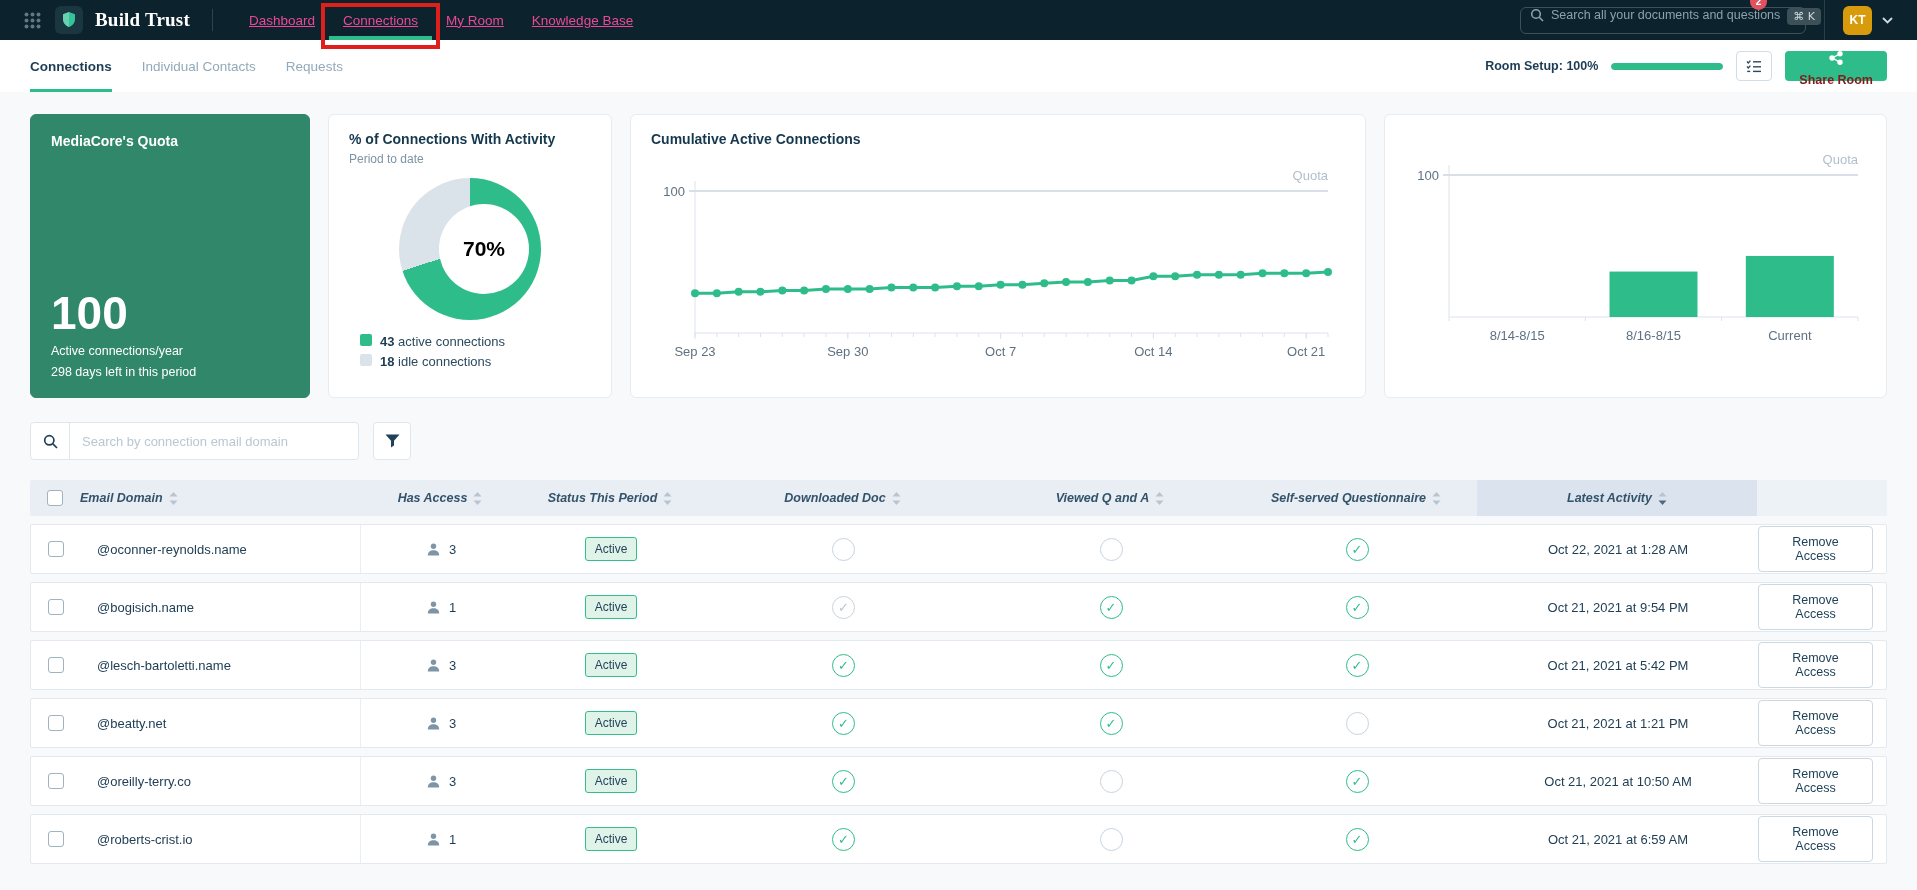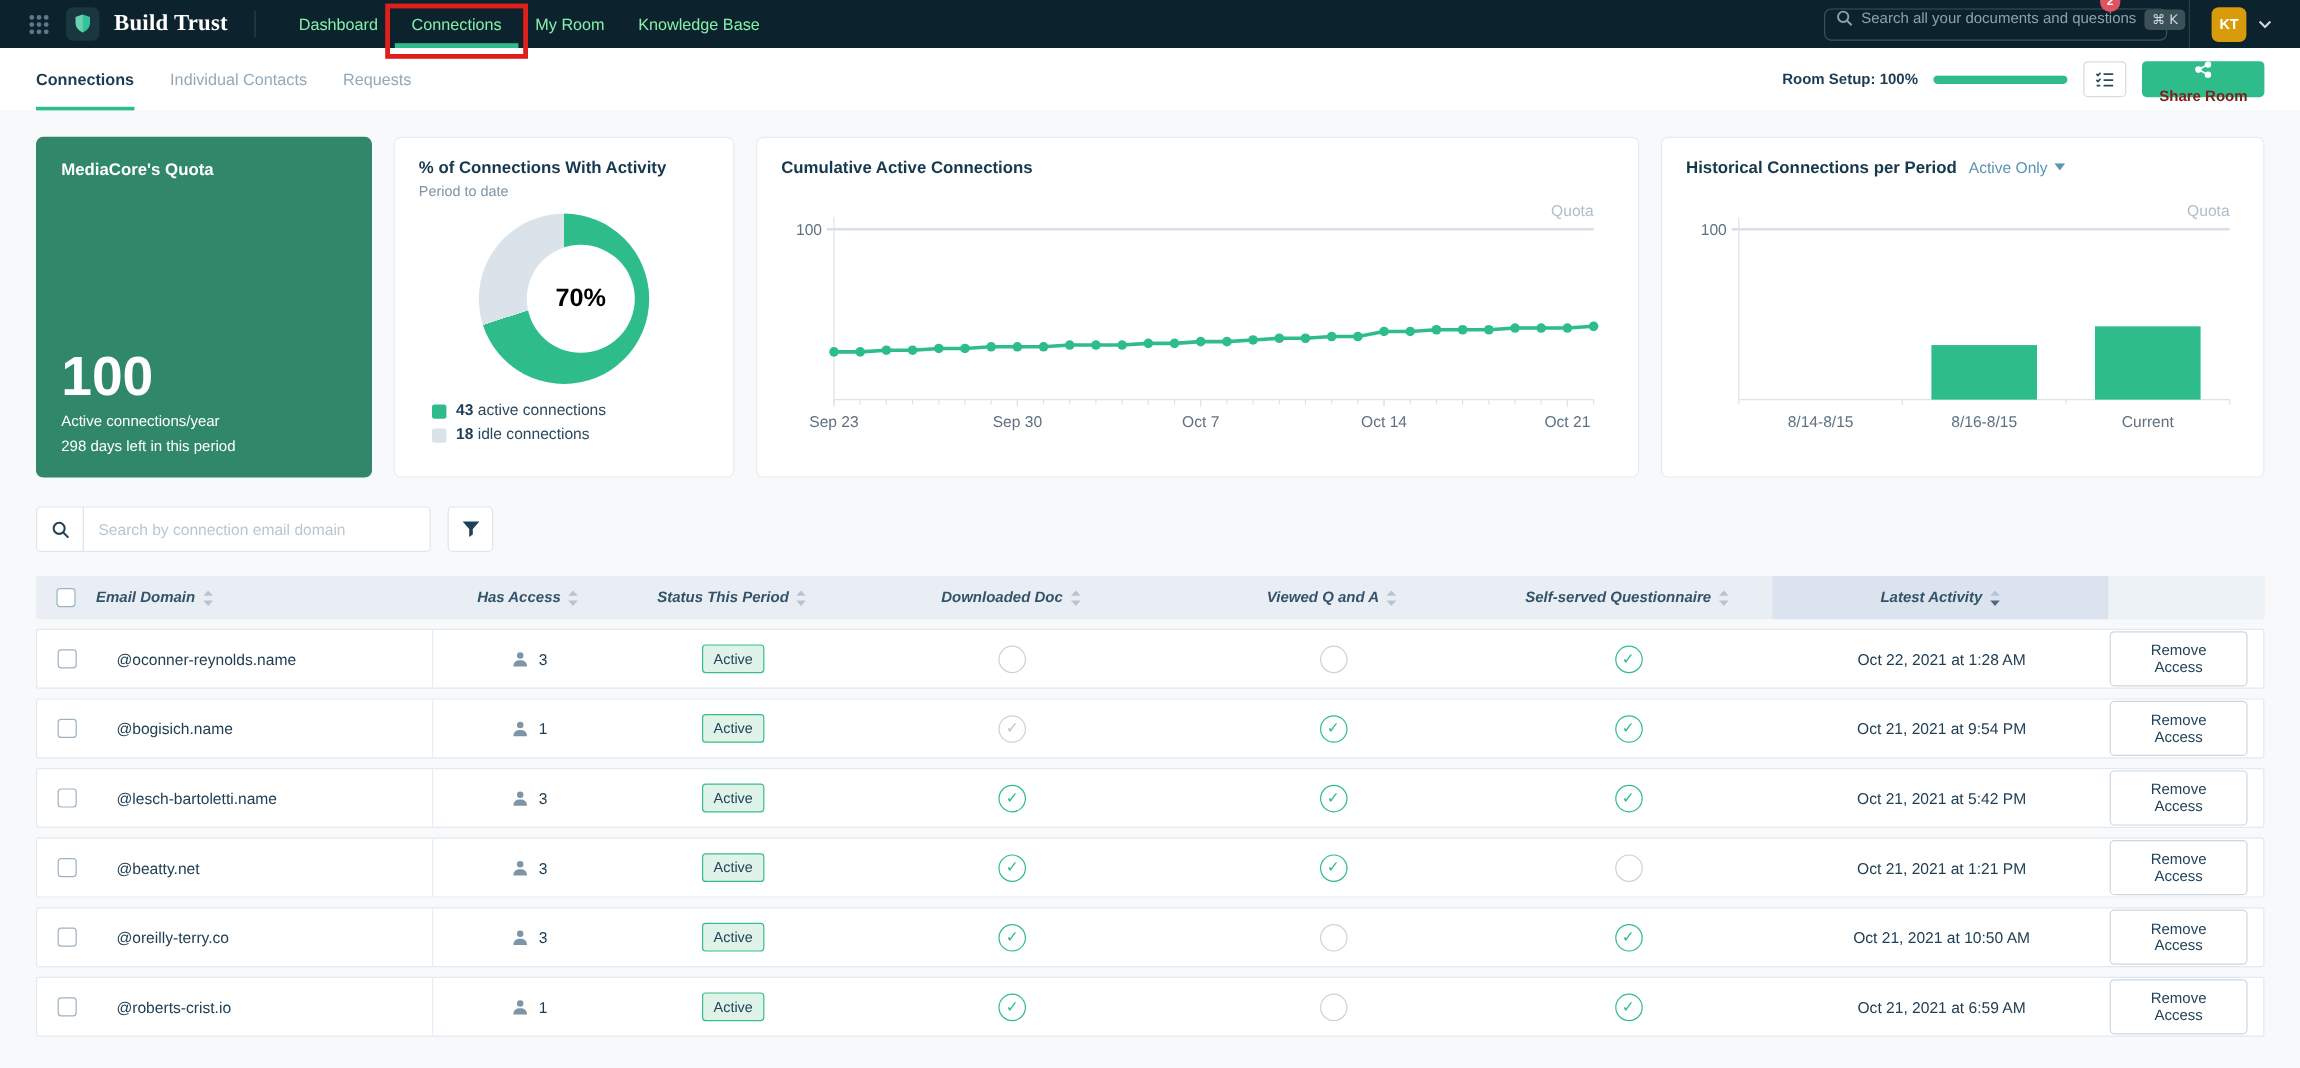--- a/index.html
+++ b/index.html
@@ -6,21 +6,21 @@
   html,body { width:1917px; height:890px; overflow:hidden; }
   body { font-family:"Liberation Sans","DejaVu Sans",sans-serif; background:#f7f9fb; color:#1d3c53; }
 
   
   .topbar { position:relative; height:40px; background:#0c222c; display:flex; align-items:center; padding:0 24px; z-index:10; }
   .grid-icon { width:17px; height:17px; flex:0 0 auto; }
   .logo-sq { width:28px; height:28px; border-radius:6px; background:#1a3640; display:flex; align-items:center; justify-content:center; margin-left:14px; }
   .app-title { font-family:"Liberation Serif","DejaVu Serif",serif; font-weight:700; font-size:19px; color:#ffffff; margin-left:12px; letter-spacing:.2px; }
   .top-divider { width:1px; height:22px; background:#2b4550; margin:0 22px; }
   .nav { display:flex; align-items:stretch; height:40px; }
-  .nav-item { position:relative; display:flex; align-items:center; padding:0 14px; font-size:13.5px; color:#86efac; cursor:pointer; }
+  .nav-item { position:relative; display:flex; align-items:center; padding:0 14px; font-size:13.5px; color:#ec4899; cursor:pointer;text-decoration:underline; }
   .nav-item.active .nav-underline { position:absolute; left:0; right:0; bottom:0; height:4px; background:#2ebd8a; }
   .red-box { position:absolute; left:-8px; right:-8px; top:3px; bottom:-9px; border:4px solid #df1f1c; z-index:30; pointer-events:none; }
   .topbar-right { margin-left:auto; display:flex; align-items:center; }
   .top-search { width:286px; height:27px; border:1px solid #3b515c; border-radius:6px; display:flex; align-items:flex-start; padding:0 7px 0 9px; gap:7px; }
   .top-search .ph { flex:1; font-size:12.5px; color:#8da2ad; white-space:nowrap; }
   .kbd { background:#3c5058; color:#cdd9de; border-radius:4px; font-size:11px; padding:2px 6px; font-family:"DejaVu Sans",sans-serif; white-space:nowrap; }
   .notif-dot { position:absolute; top:-7px; right:150px; width:17px; height:17px; border-radius:50%; background:#e05260; color:#fff; font-size:10px; font-weight:700; display:flex; align-items:center; justify-content:center; }
   .top-divider2 { width:1px; height:40px; background:#24404b; margin-left:18px; }
   .avatar { width:29px; height:29px; border-radius:6px; background:#d79b0c; color:#fff; font-size:12px; font-weight:700; display:flex; align-items:center; justify-content:center; margin-left:18px; }
   .chev { margin-left:10px; display:flex; }
@@ -45,21 +45,21 @@
   .quota-card { width:280px; background:#30876a; border-color:#30876a; color:#fff; padding:18px 20px; display:flex; flex-direction:column; }
   .quota-card .card-title { color:#fff; }
   .quota-value { margin-top:auto; font-size:46px; font-weight:700; line-height:1.05; }
   .quota-line { font-size:12.5px; margin-top:7px; }
   .activity-card { width:284px; padding:16px 20px; display:flex; flex-direction:column; }
   .card-sub { font-size:12px; color:#7e93a3; margin-top:5px; }
   .donut-wrap { display:flex; justify-content:center; margin-top:12px; }
   .donut { position:relative; width:142px; height:142px; border-radius:50%; }
   .donut-hole { position:absolute; left:40px; top:26px; width:90px; height:90px; border-radius:50%; background:#fff; display:flex; align-items:center; justify-content:center; font-size:21px; font-weight:700; color:#000000; }
   .legend { margin-top:14px; display:flex; flex-direction:column; gap:5px; }
-  .legend-row { display:flex; align-items:flex-end; gap:8px; font-size:13px; color:#2c4a5e;padding-left:11px; }
+  .legend-row { display:flex; align-items:flex-start; gap:8px; font-size:13px; color:#2c4a5e;padding-left:11px; }
   .swatch { width:12px; height:12px; border-radius:2px; flex:0 0 auto; }
   .legend-val { font-weight:700; color:#1d3c53; }
   .line-card { flex:1; padding:16px 20px; }
   .bar-card { width:503px; padding:16px 20px; }
   .bar-head { display:flex; align-items:center; gap:10px; }
   .filter-dd { display:flex; align-items:center; gap:6px; font-size:13px; color:#5b94b4; cursor:pointer; }
   svg text { font-family:"Liberation Sans","DejaVu Sans",sans-serif; }
   .ax { stroke:#dde3ea; stroke-width:1; }
   .quota-ln { stroke:#d9dfe6; stroke-width:2; }
   .qlabel { fill:#b0bfcc; font-size:13px; }
@@ -308,31 +308,20 @@
           <circle cx="567.8620689655172" cy="121.78" r="4" fill="#2ebd8a"></circle>
           <circle cx="589.6896551724138" cy="121.78" r="4" fill="#2ebd8a"></circle>
           <circle cx="611.5172413793103" cy="120.36" r="4" fill="#2ebd8a"></circle>
           <circle cx="633.3448275862069" cy="120.36" r="4" fill="#2ebd8a"></circle>
           <circle cx="655.1724137931035" cy="120.36" r="4" fill="#2ebd8a"></circle>
           <circle cx="677" cy="118.94" r="4" fill="#2ebd8a"></circle>
         </svg>
     </div>
 
     <div class="card bar-card">
-      <div class="bar-head">
-        <div class="card-title">Historical Connections per Period</div>
-        <div class="filter-dd">
-          <span>Active Only</span>
-          <span style="display:flex">
-              <svg width="9" height="6" viewBox="0 0 9 6">
-                <polygon points="0,0 9,0 4.5,6" fill="#5b94b4"></polygon>
-              </svg>
-            </span>
-        </div>
-      </div>
       <svg id="barChart" width="463" height="230" style="margin-top:6px">
           <line x1="44" y1="28" x2="44" y2="180" class="ax"></line>
           <line x1="44" y1="180" x2="453" y2="180" class="ax"></line>
           <line x1="38" y1="38" x2="453" y2="38" class="quota-ln"></line>
           <text x="453" y="27" class="qlabel" text-anchor="end">Quota</text>
           <text x="34" y="43" class="ytick" text-anchor="end">100</text>
           <line x1="44" y1="180" x2="44" y2="184" class="ax"></line>
           <line x1="180.33333333333334" y1="180" x2="180.33333333333334" y2="184" class="ax"></line>
           <line x1="316.6666666666667" y1="180" x2="316.6666666666667" y2="184" class="ax"></line>
           <line x1="453" y1="180" x2="453" y2="184" class="ax"></line>

